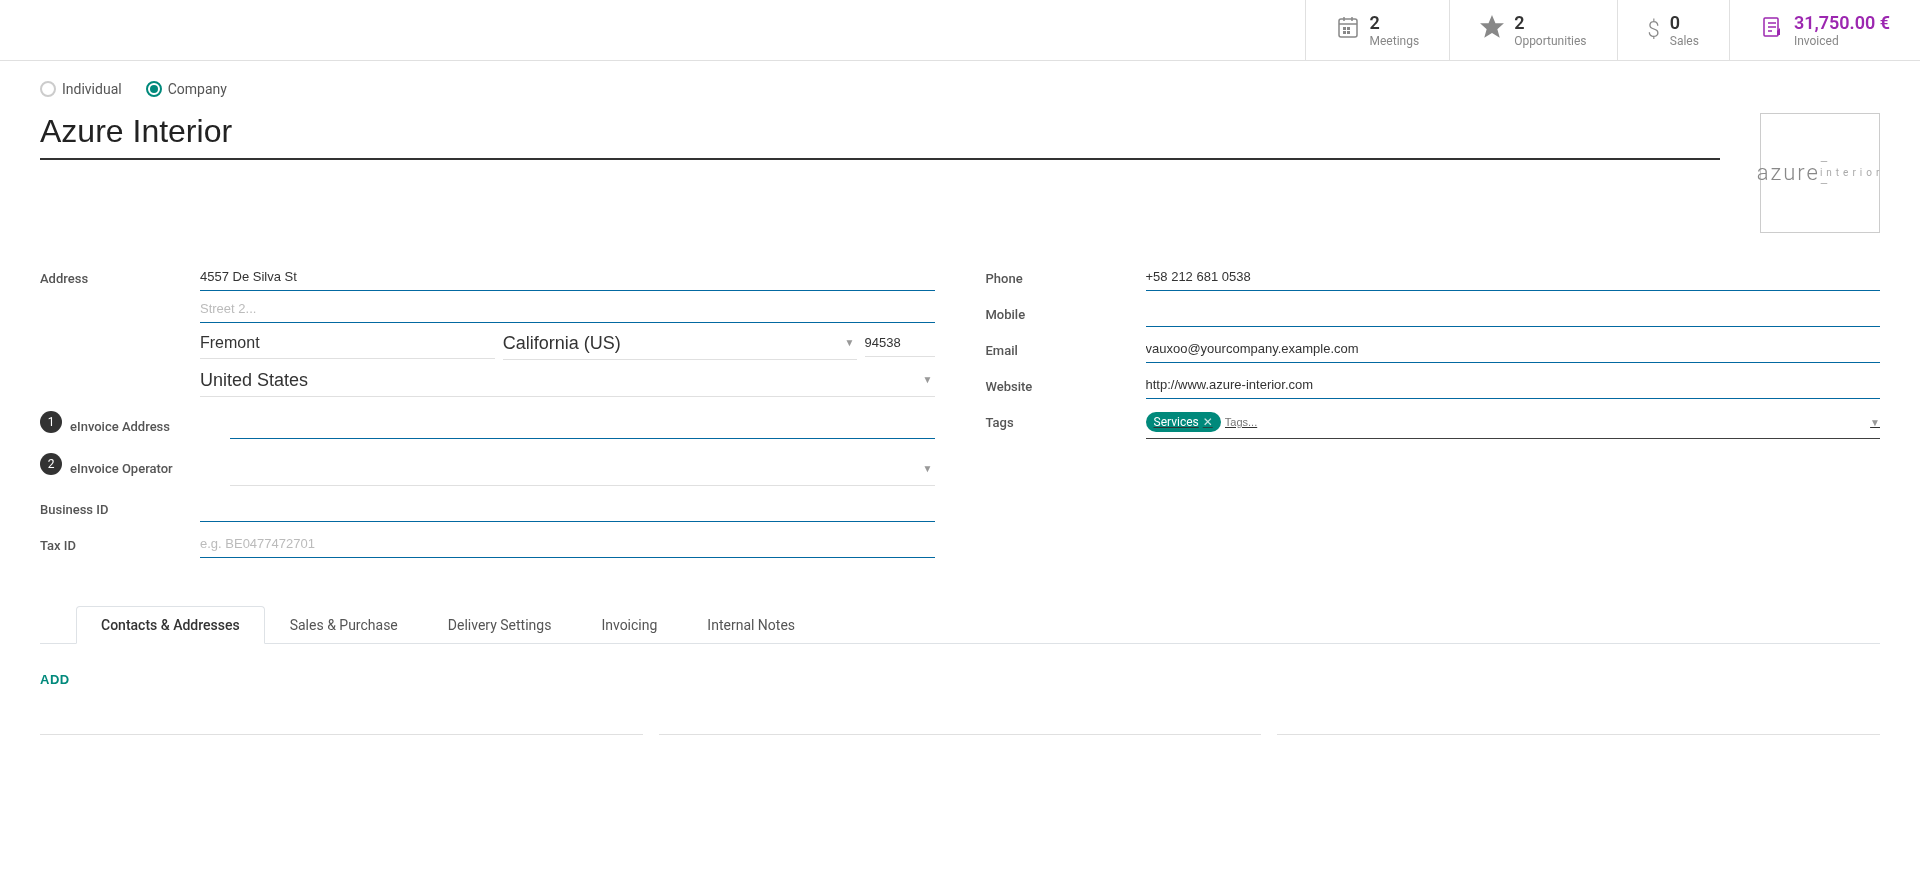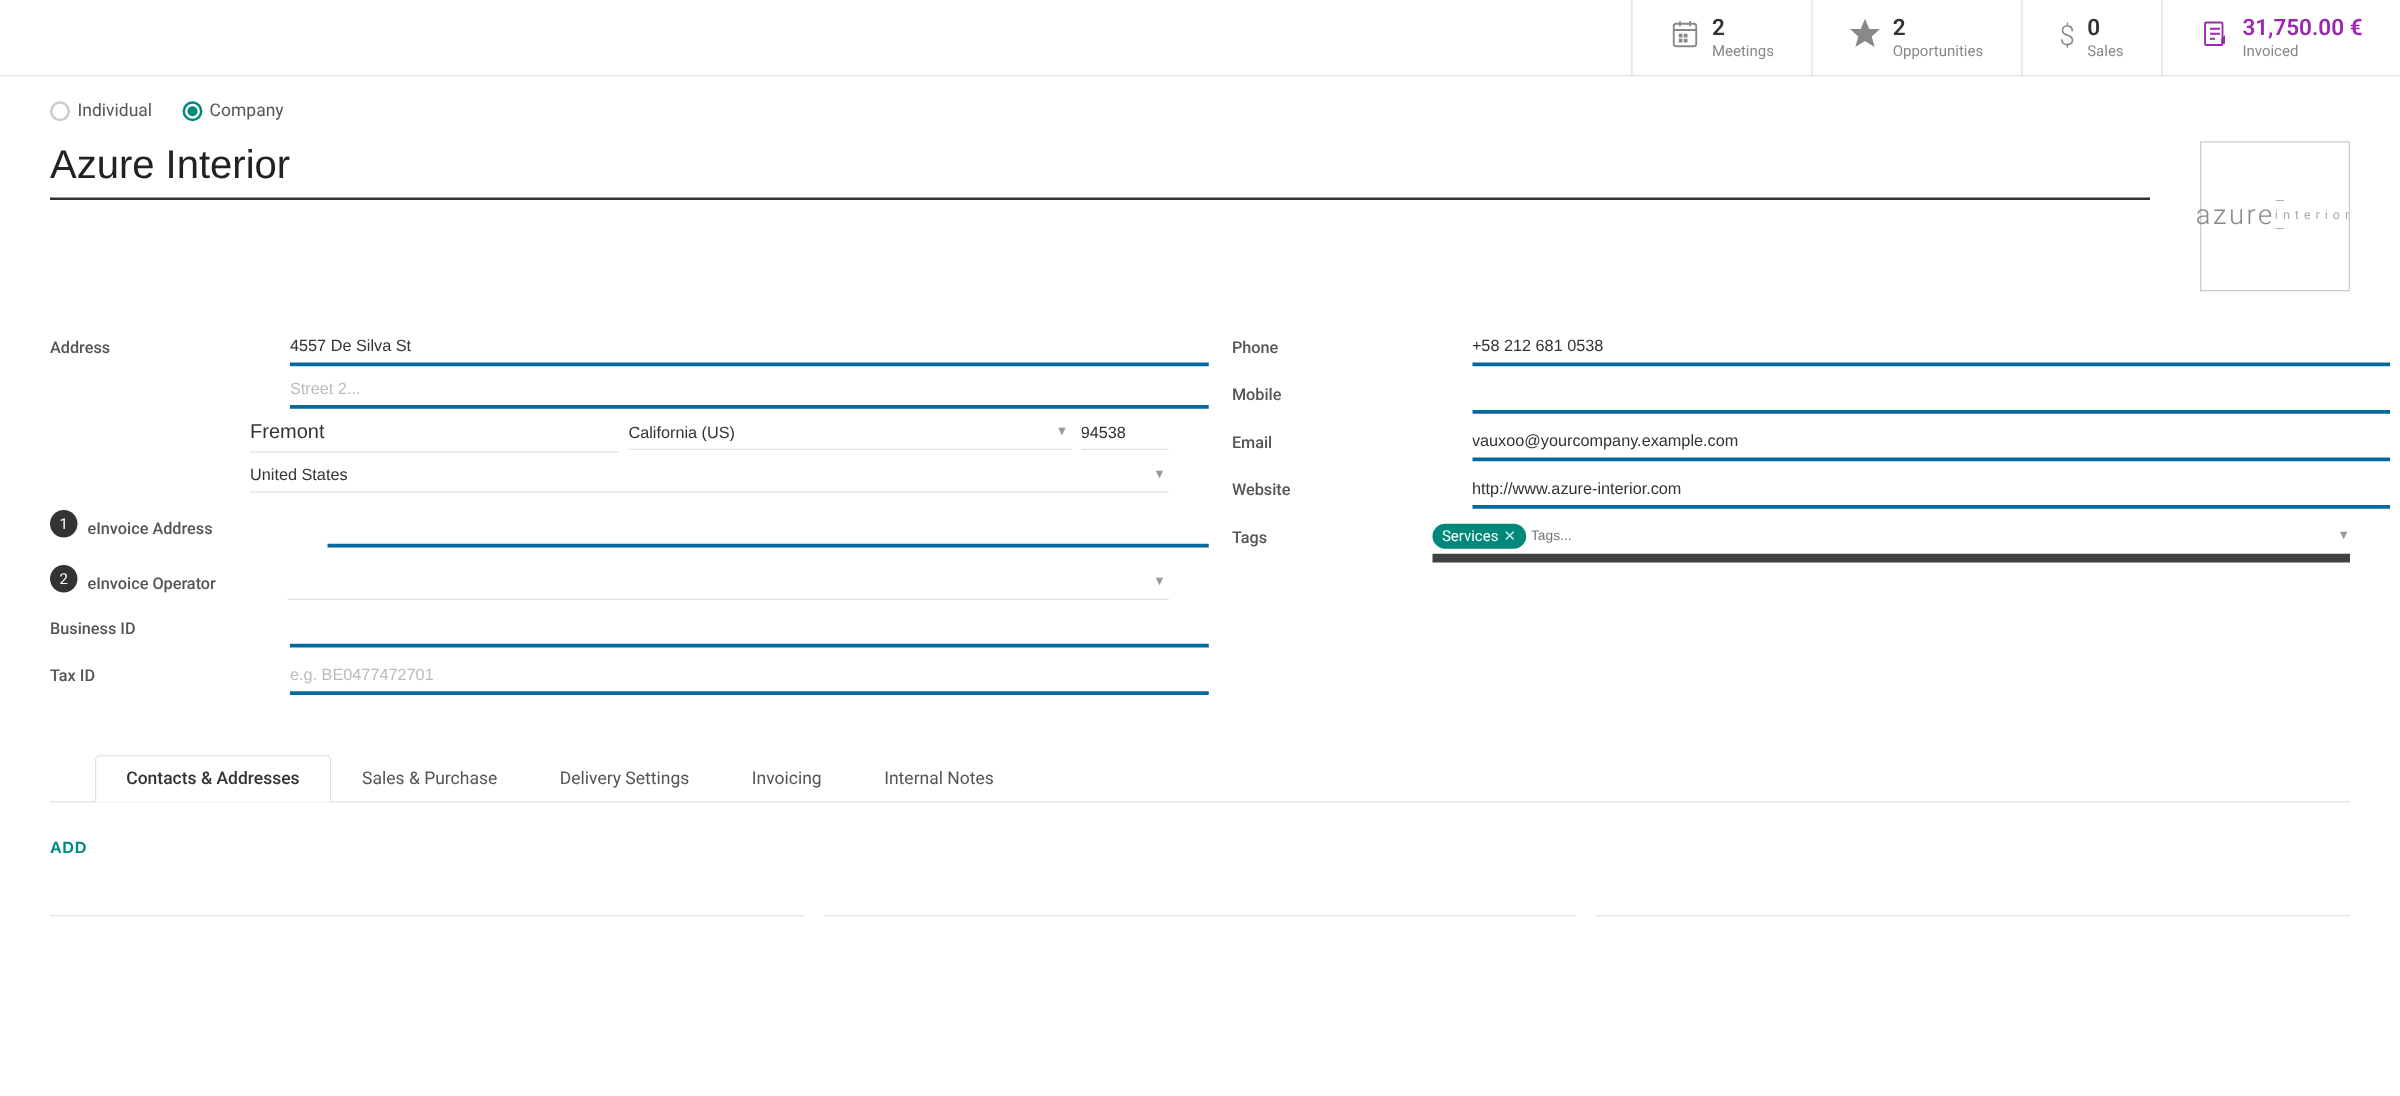--- a/index.html
+++ b/index.html
@@ -115,28 +115,27 @@
       font-weight: 500;
     }
     .field-value {
       flex: 1;
       display: flex;
       flex-direction: column;
       gap: 4px;
     }
     .field-input {
       border: none;
-      border-bottom: 3px solid #0369a1;
+      border-bottom: 1px solid #0369a1;
       padding: 6px 0;
       font-size: 13px;
       color: #333;
       background: transparent;
       outline: none;
       width: 100%;
-      margin-left: 32px;
     }
     .field-input::placeholder { color: #bbb; }
 
     .address-row {
       display: flex;
       gap: 8px;
       align-items: center;
     }
     .city-input { flex: 1; border: none; border-bottom: 1px solid #e0e0e0; padding: 6px 0; font-size: 16px; color: #333; background: transparent; outline: none; }
     .zip-input { width: 70px; border: none; border-bottom: 1px solid #e0e0e0; padding: 6px 0; font-size: 13px; color: #333; background: transparent; outline: none; }
@@ -145,21 +144,21 @@
       display: flex;
       align-items: center;
       border-bottom: 1px solid #e0e0e0;
     }
     .select-wrapper select {
       border: none;
       background: transparent;
       outline: none;
       appearance: none;
       padding: 6px 20px 6px 0;
-      font-size: 13px;
+      font-size: 18px;
       color: #333;
       width: 100%;
       cursor: pointer;
     }
     .select-arrow {
       position: absolute;
       right: 2px;
       color: #999;
       font-size: 10px;
       pointer-events: none;
@@ -185,23 +184,24 @@
       margin-top: 6px;
       flex-shrink: 0;
     }
 
     
     .tags-field {
       display: flex;
       align-items: center;
       flex-wrap: wrap;
       gap: 4px;
-      border-bottom: 7px solid #404040;
+      border-bottom: 1px solid #404040;
       padding: 4px 0;
       min-height: 32px;
+      text-decoration: underline;
     }
     .tag-badge {
       display: flex;
       align-items: center;
       gap: 4px;
       background: #00897b;
       color: #fff;
       padding: 3px 8px;
       border-radius: 12px;
       font-size: 12px;

